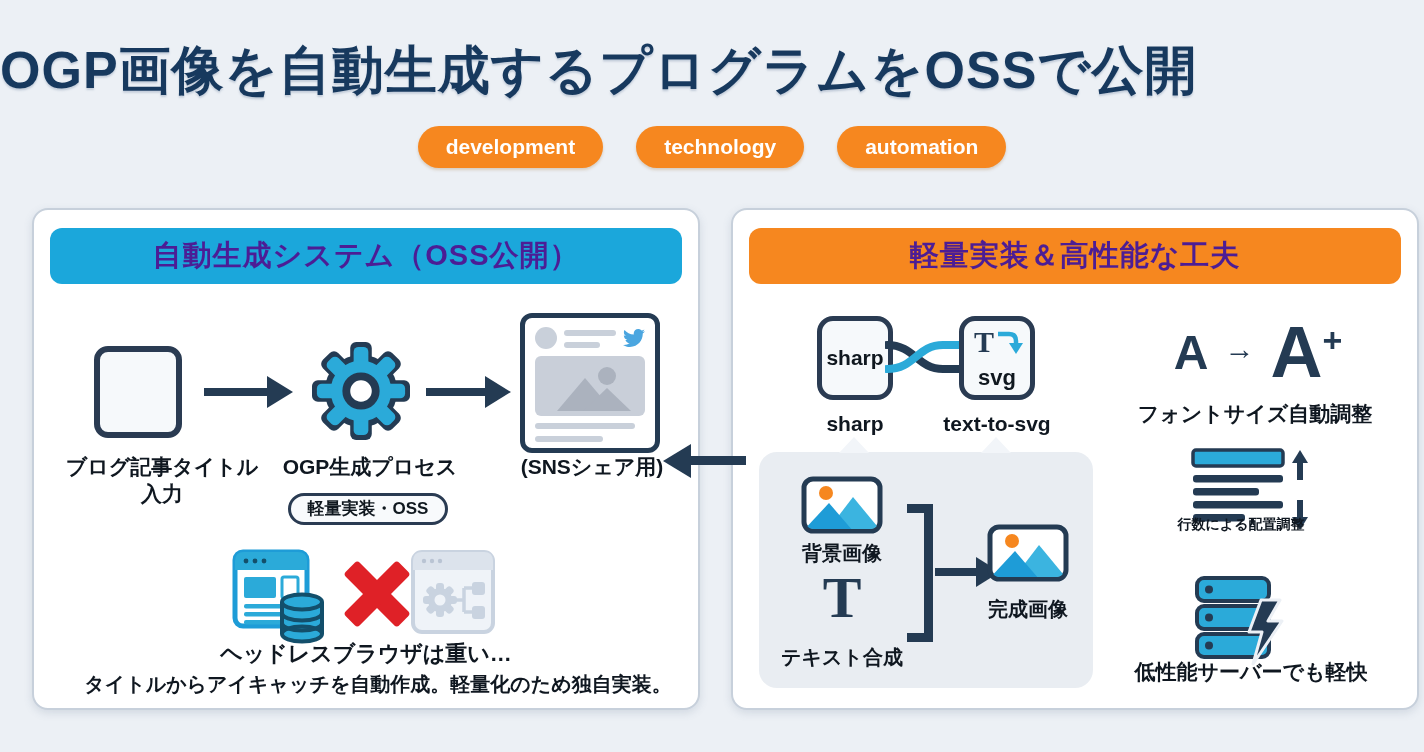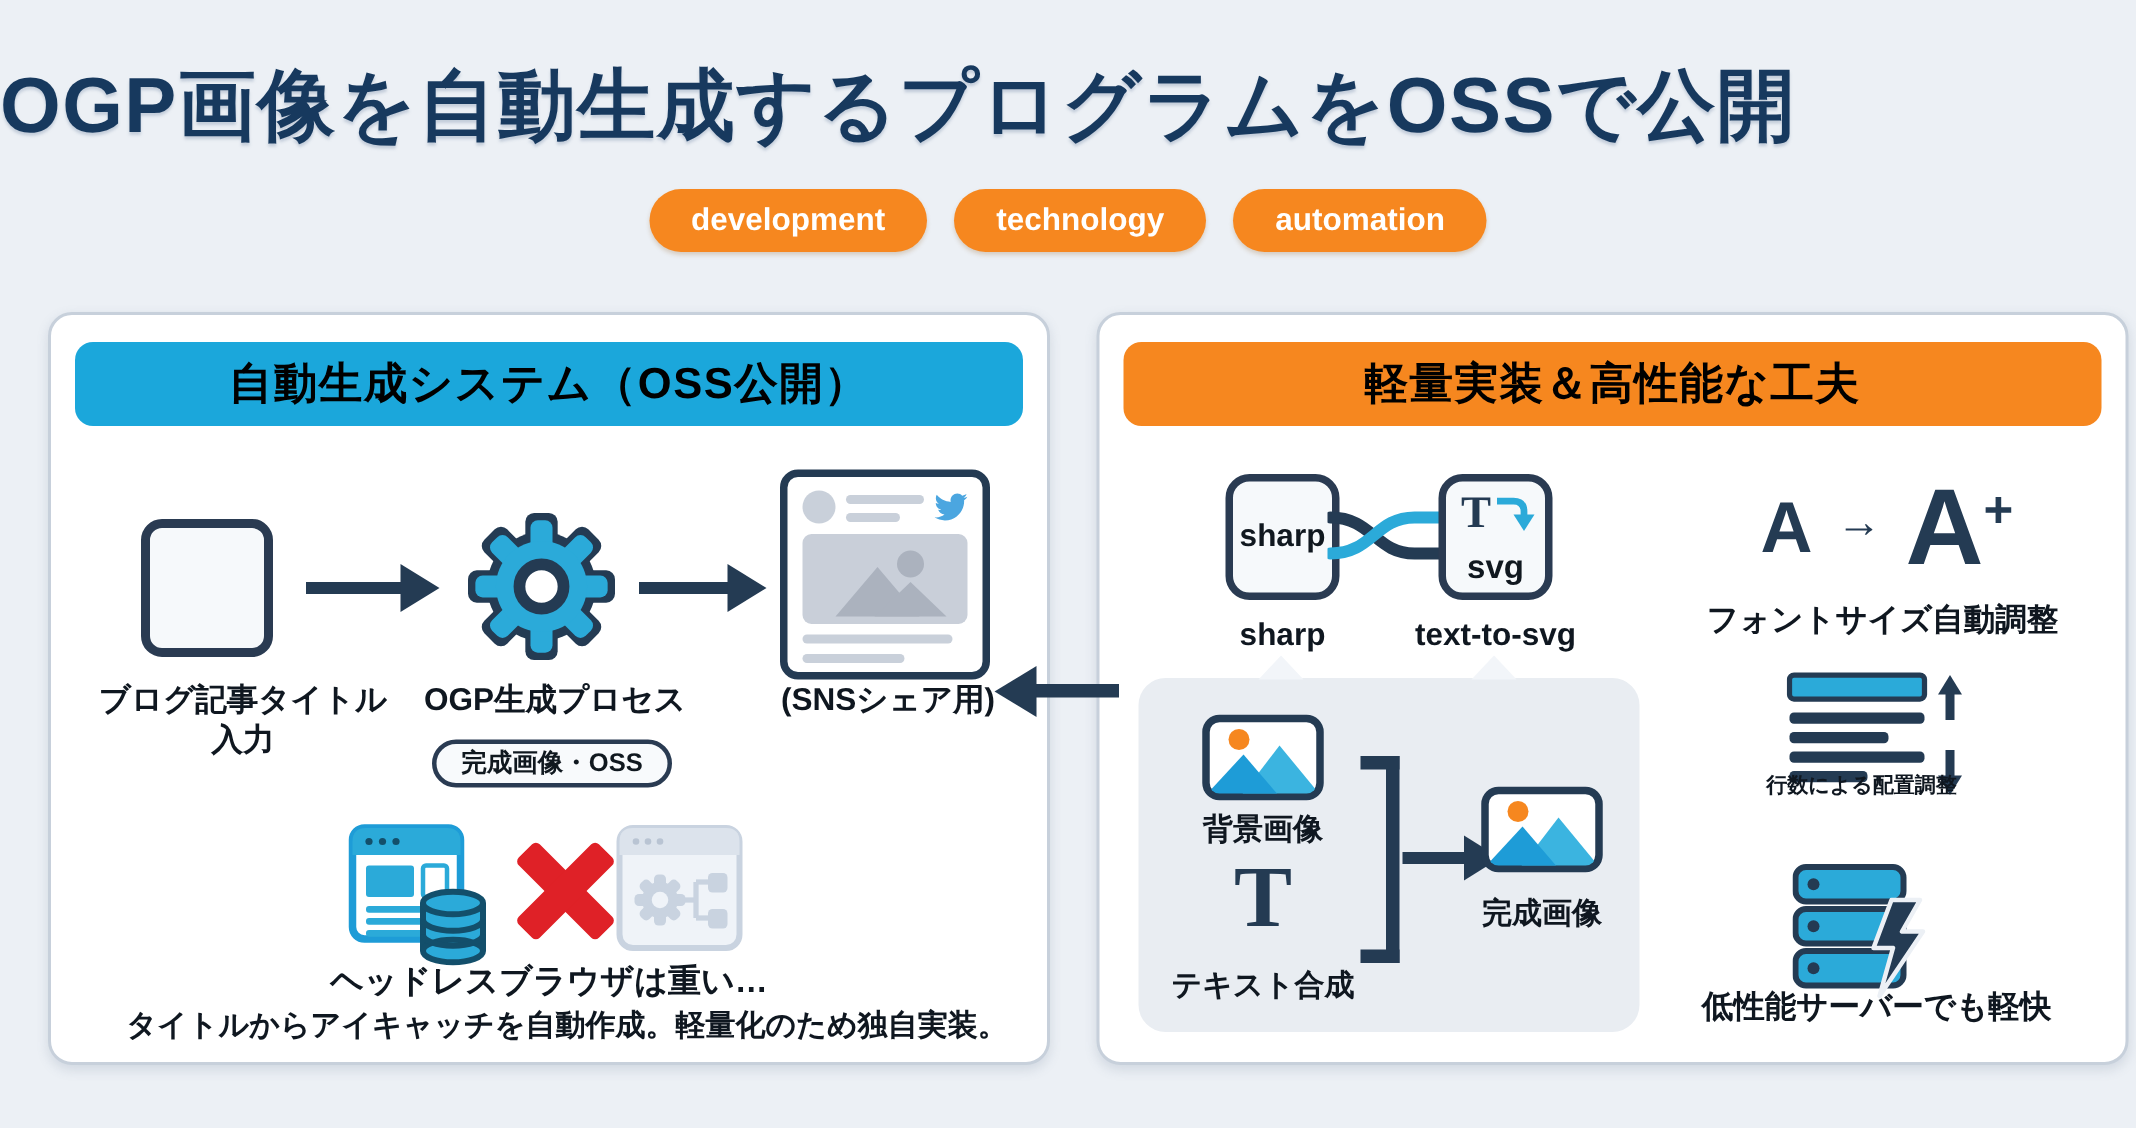--- a/index.html
+++ b/index.html
@@ -12,37 +12,37 @@
     overflow:hidden;
   }
   .page-title {
     position:absolute; left:0; top:36px; width:100%;
     font-size:52px; font-weight:900;
     color:#17395E; letter-spacing:1px;
     text-shadow:0 2px 2px rgba(120,140,170,.35);
   }
   .tag-row {
     position:absolute; left:0; top:126px; width:100%;
-    display:flex; justify-content:center; gap:18px;
+    display:flex; justify-content:center; gap:33px;
   }
   .tag {
     background:#F6871F; color:#FFFFFF; font-weight:bold; font-size:21px;
     padding:9px 28px; border-radius:22px;
     box-shadow:0 2px 3px rgba(150,100,40,.25);
   }
   .panel {
     position:absolute; top:208px; height:502px;
     background:#FFFFFF; border:2px solid #C7D0DB; border-radius:16px;
     box-shadow:0 3px 8px rgba(90,110,140,.18);
   }
   .panel-left { left:32px; width:668px; }
   .panel-right { left:731px; width:688px; }
   .panel-header {
     position:absolute; left:16px; right:16px; top:18px; height:56px;
-    border-radius:12px; color:#000000; font-weight:900; font-size:29px;
+    border-radius:12px; color:#4c1d95; font-weight:900; font-size:29px;
     display:flex; align-items:center; justify-content:center;
     letter-spacing:1px;
   }
   .header-blue { background:#1BA7DB; }
   .header-orange { background:#F6871F; }
 
   .abs { position:absolute; }
   .lbl { font-weight:bold; color:#0F1720; text-align:center; line-height:1.3; }
 
   
@@ -203,21 +203,21 @@
 
   <div class="abs lbl" style="left:18px; top:243px; width:220px; font-size:21px;">
     <div>ブログ記事タイトル</div>
     <div>入力</div>
   </div>
   <div class="abs lbl" style="left:236px; top:243px; width:200px; font-size:21px;">OGP生成プロセス</div>
   <div class="abs lbl" style="left:468px; top:243px; width:180px; font-size:21px;">
     <div>(SNSシェア用)</div>
   </div>
 
-  <div class="abs badge-pill">完成画像・OSS</div>
+  <div class="abs badge-pill">軽量実装・OSS</div>
 
   <svg class="abs" style="left:198px; top:334px;" width="94" height="100" viewBox="0 0 94 100">
     <rect x="3" y="8" width="72" height="74" rx="8" fill="#FFFFFF" stroke="#1E9CD7" stroke-width="5"></rect>
     <path d="M3 17 q0-9 9-9 h54 q9 0 9 9 v9 H3 Z" fill="#2BAAD9"></path>
     <circle cx="14" cy="17" r="2.4" fill="#134F6B"></circle>
       <circle cx="23" cy="17" r="2.4" fill="#134F6B"></circle>
       <circle cx="32" cy="17" r="2.4" fill="#134F6B"></circle>
     <rect x="12" y="33" width="32" height="21" rx="2" fill="#2BAAD9"></rect>
     <rect x="50" y="33" width="16" height="21" rx="2" fill="none" stroke="#2BAAD9" stroke-width="3"></rect>
     <rect x="12" y="60" width="54" height="4.5" rx="2" fill="#2BAAD9"></rect>

